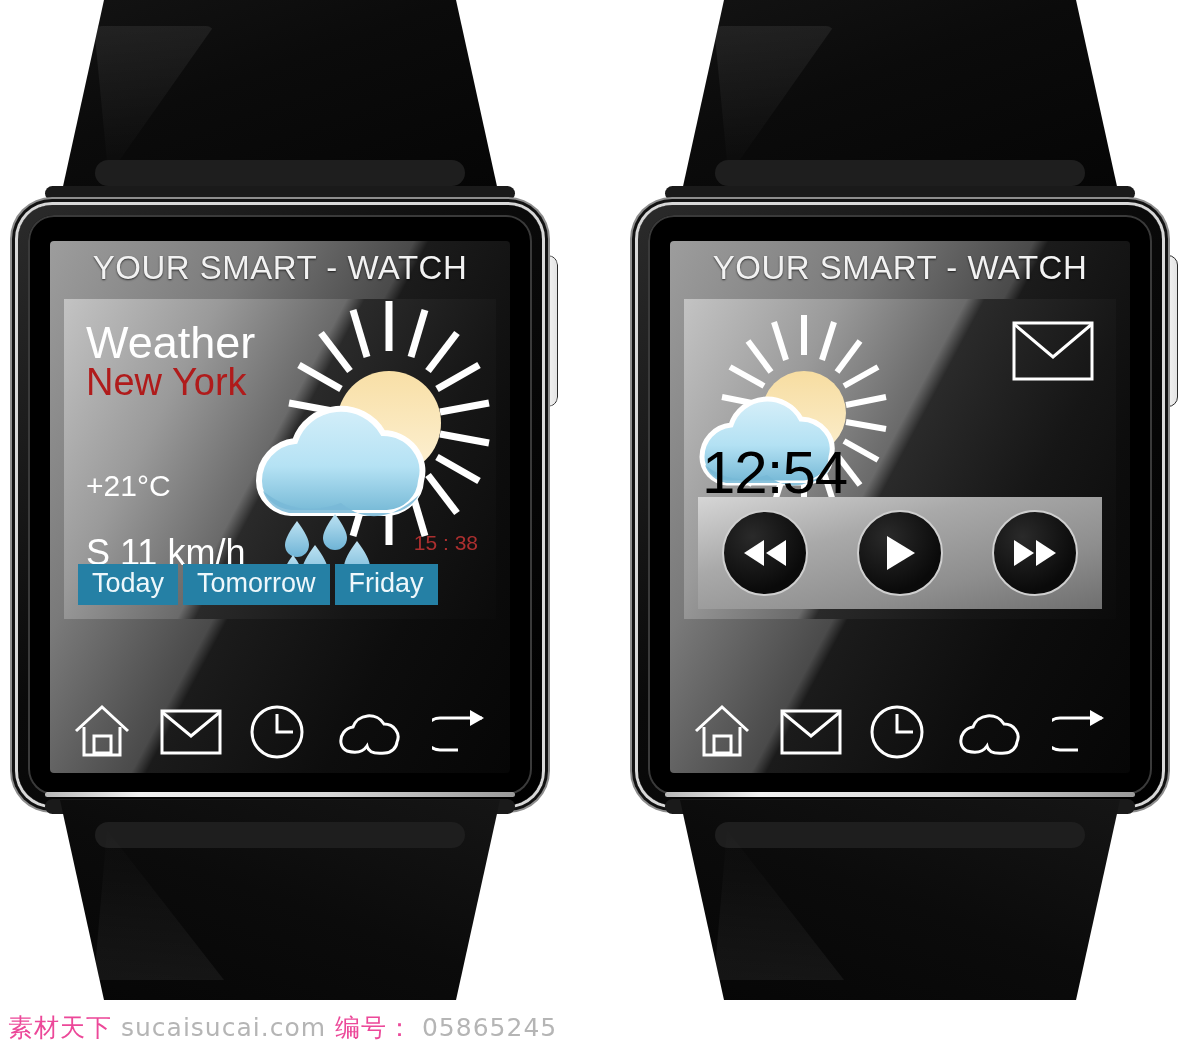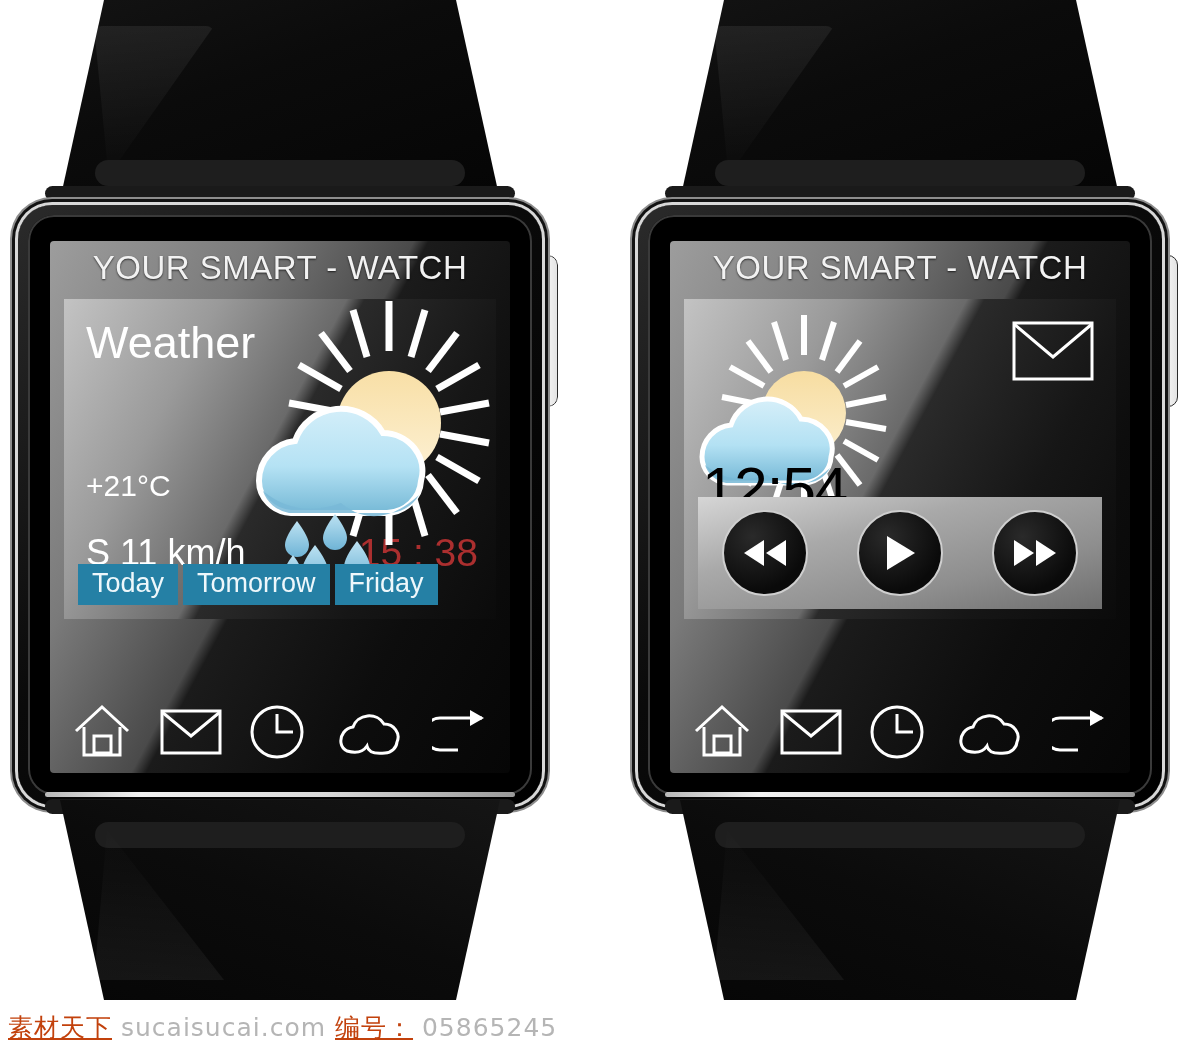--- a/index.html
+++ b/index.html
@@ -106,29 +106,29 @@
     position:absolute;left:10px;right:10px;bottom:8px;height:66px;
     display:flex;align-items:center;justify-content:space-between;padding:0 12px;
   }
   .navbar svg{display:block;}
 
   
   .wx-label{position:absolute;left:22px;top:18px;color:#ffffff;font-size:45px;}
   .wx-city{position:absolute;left:22px;top:62px;color:#b01b1b;font-size:38px;}
   .wx-temp{position:absolute;left:22px;top:170px;color:#ffffff;font-size:30px;}
   .wx-wind{position:absolute;left:22px;top:233px;color:#ffffff;font-size:36px;}
-  .wx-time{position:absolute;right:18px;top:232px;color:#ab2f2f;font-size:39px;}
+  .wx-time{position:absolute;right:18px;top:232px;color:#ab2f2f;font-size:21px;}
   .daybtns{position:absolute;left:14px;right:10px;bottom:14px;display:flex;gap:5px;}
   .daybtn{
     background:#2580a5;color:#eef7fb;font-size:27px;
     padding:4px 14px 7px;line-height:1.12;white-space:nowrap;
   }
 
   
-  .r-time{position:absolute;left:18px;bottom:96px;color:#000000;font-size:60px;letter-spacing:-1px;}
+  .r-time{position:absolute;left:18px;bottom:112px;color:#000000;font-size:60px;letter-spacing:-1px;}
   .r-date{position:absolute;right:16px;top:150px;color:#f2e3c4;font-size:38px;}
   .r-day{position:absolute;right:16px;top:197px;color:#d94a3a;font-size:42px;}
   .r-mail{position:absolute;right:22px;top:22px;}
   .media-bar{
     position:absolute;left:14px;right:14px;bottom:10px;height:112px;
     background:linear-gradient(165deg,#d6d6d6 0%,#a9a9a9 35%,#8e8e8e 70%,#6f6f6f 100%);
     display:flex;align-items:center;justify-content:space-around;
   }
   .mbtn{
     width:82px;height:82px;border-radius:50%;
@@ -136,21 +136,21 @@
     border:2px solid #cfcfcf;
     display:flex;align-items:center;justify-content:center;
   }
 
   
   .watermark{
     position:absolute;left:8px;bottom:8px;
     font-size:25px;color:#b5b5b5;letter-spacing:1px;
     font-family:"DejaVu Sans",sans-serif;
   }
-  .watermark .cjk{color:#c2410c;text-decoration:underline;}
+  .watermark .cjk{color:#ec4899;}
 </style>
 </head>
 <body>
 
 <div class="stage">
 
   <div class="watch left">
 
     <div class="strap strap-top">
       <div class="strap-top-gloss"></div>
@@ -170,20 +170,21 @@
 
     <div class="case">
       <div class="case-inner">
         <div class="display">
 
           <div class="screen-title">YOUR SMART - WATCH</div>
 
           <div class="panel">
 
             <div class="wx-label">Weather</div>
+            <div class="wx-city">New York</div>
             <div class="wx-temp">+21°C</div>
             <div class="wx-wind">S 11 km/h</div>
             <div class="wx-time">15 : 38</div>
 
             <span style="position:absolute;left:175px;top:-6px;">
               <svg width="255" height="285" viewBox="0 0 255 285">
                 <g stroke="#ffffff" stroke-width="7" stroke-linecap="butt">
                   <line x1="150" y1="8" x2="150" y2="58"></line>
                   <line x1="114" y1="17" x2="128" y2="64"></line>
                   <line x1="82" y1="40" x2="111" y2="78"></line>

